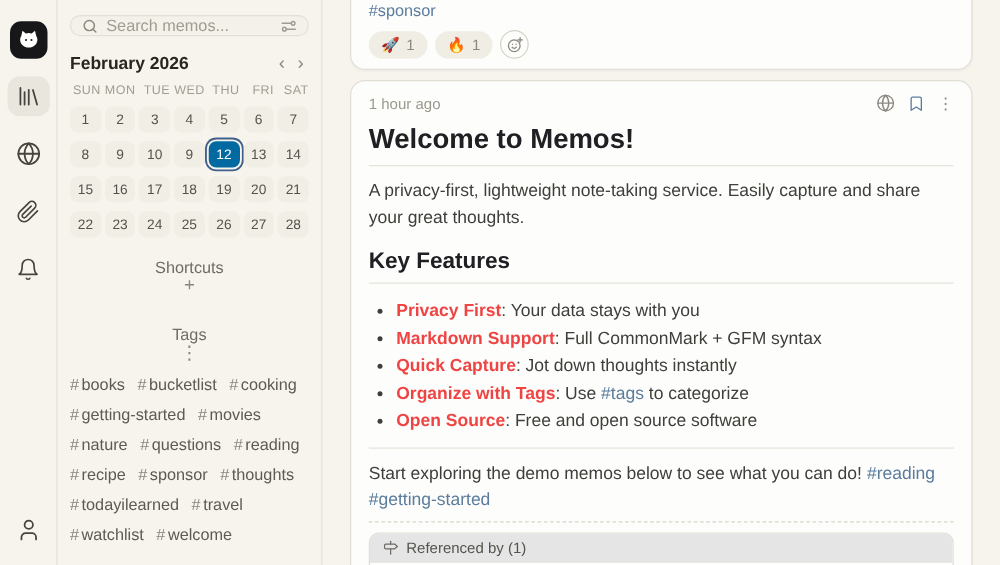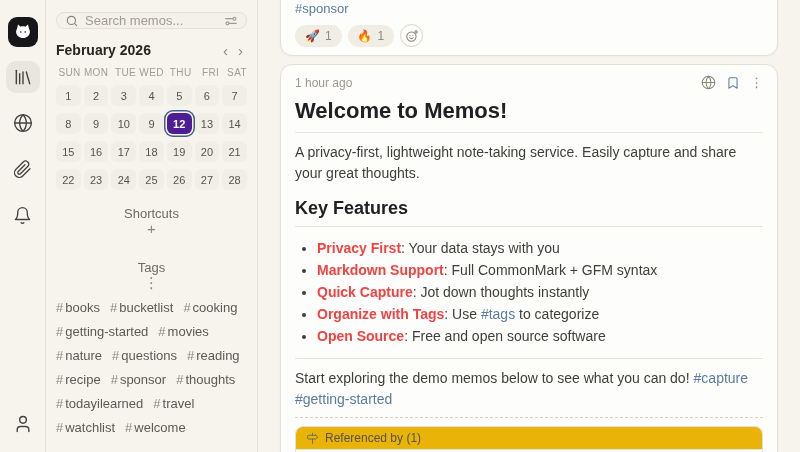--- a/index.html
+++ b/index.html
@@ -59,21 +59,21 @@
   }
   .cal-weekdays { margin:9px 0 7px; }
   .wd { font-size:10px; letter-spacing:.4px; color:#a09d92; text-align:right; }
   .cal-grid { row-gap:7px; }
   .day {
     height:21px; border:none; border-radius:6px; background:#f1eee6;
     font-family:inherit; font-size:11px; color:#55534e; cursor:pointer;
     display:flex; align-items:center; justify-content:center;
   }
   .day.selected {
-    background:#4c1d95; color:#fff; font-weight:bold;
+    background:#0369a1; color:#fff; font-weight:normal;
     box-shadow:0 0 0 1.5px #f7f4ed, 0 0 0 3px #41608a;
   }
 
   .section-row {
     display:flex; align-items:center; margin-top:16px;
     color:#6f6c64; font-size:13px;flex-direction:column;
   }
   .section-row .lbl { flex:1; }
   .section-row button {
     border:none; background:none; color:#8a877d; cursor:pointer;
@@ -134,21 +134,21 @@
   .memo-content p { font-size:14px; line-height:21px; margin-top:9px; }
   .memo-content ul { margin:10px 0 0 5px; padding-left:17px; }
   .memo-content li { font-size:14px; line-height:22px; color:#3f3e3a; }
   .memo-content strong { color:#ef4444; }
   .memo-content hr { border:none; border-top:1px solid #e7e4db; margin-top:11px; }
   .divider-dashed { border-top:1px dashed #d8d4c8; margin-top:7px; }
 
   .ref-box { margin-top:8px; border:1px solid #e2dfd6; border-radius:8px; overflow:hidden; }
   .ref-header {
     display:flex; align-items:center; gap:6px; padding:4px 10px;
-    background:#eab308; border-bottom:1px solid #e7e4db;
+    background:#e5e5e5; border-bottom:1px solid #e7e4db;
     font-size:12px; color:#55534c;
   }
   .ref-item { display:flex; align-items:center; gap:6px; padding:5px 10px; cursor:pointer; }
   .outro a { margin-left:4px; }
 </style>
 </head>
 <body>
 
 <div class="app">
 
@@ -435,21 +435,21 @@
 
             <li><strong>Markdown Support</strong><span>: Full CommonMark + GFM syntax</span><a class="link"></a><span></span></li>
 
             <li><strong>Quick Capture</strong><span>: Jot down thoughts instantly</span><a class="link"></a><span></span></li>
 
             <li><strong>Organize with Tags</strong><span>: Use </span><a class="link">#tags</a><span> to categorize</span></li>
 
             <li><strong>Open Source</strong><span>: Free and open source software</span><a class="link"></a><span></span></li>
           </ul>
         <hr>
-        <p class="outro"><span>Start exploring the demo memos below to see what you can do!</span><a class="link">#capture</a> <a class="link" style="margin-left:0">#getting-started</a></p>
+        <p class="outro"><span>Start exploring the demo memos below to see what you can do!</span><a class="link">#reading</a> <a class="link" style="margin-left:0">#getting-started</a></p>
         <div class="divider-dashed"></div>
 
         <div class="ref-box">
           <div class="ref-header">
             <span style="display:flex">
               <svg width="13" height="13" viewBox="0 0 24 24" fill="none" stroke="#6f6c64" stroke-width="1.8" stroke-linecap="round" stroke-linejoin="round">
                 <path d="M18 6H5a2 2 0 0 0-2 2v3a2 2 0 0 0 2 2h13l4-3.5L18 6Z"></path>
                   <path d="M12 13v8"></path>
                   <path d="M12 2v4"></path>
               </svg>

